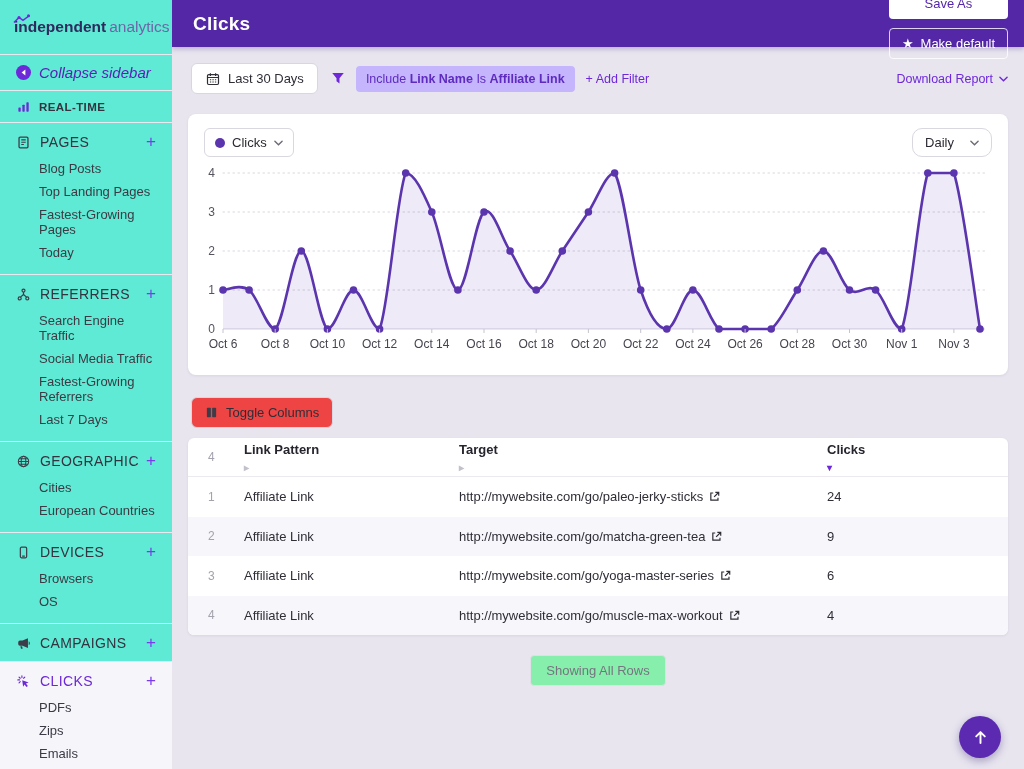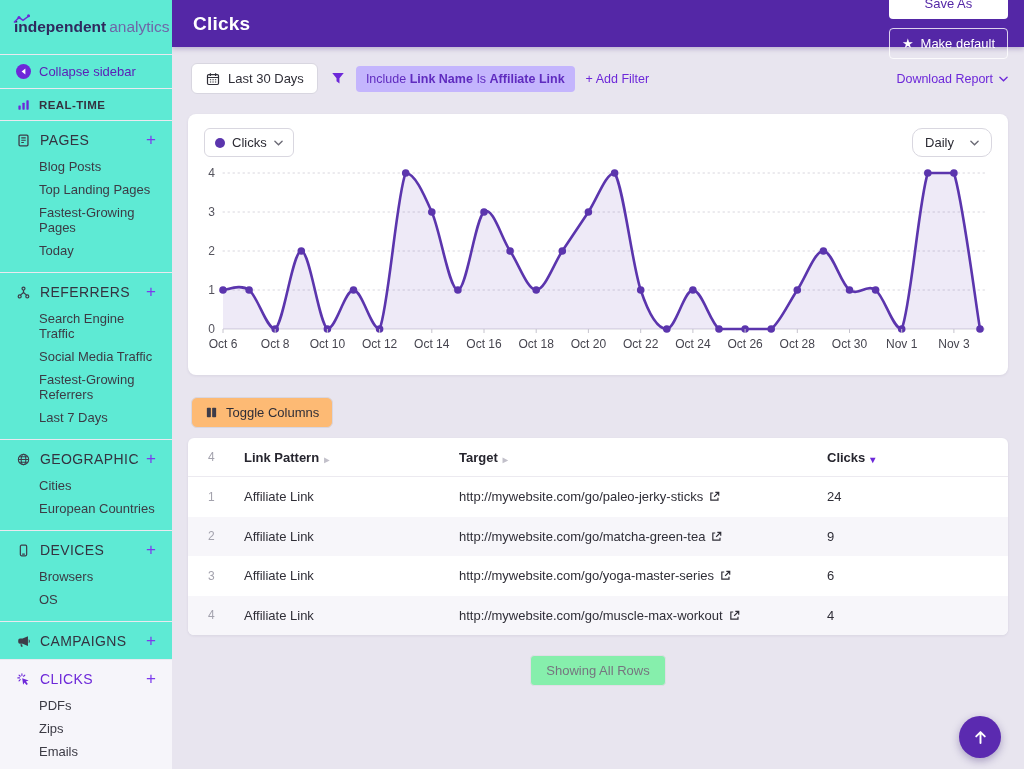--- a/index.html
+++ b/index.html
@@ -8,21 +8,21 @@
   .app { display:flex; width:1024px; height:769px; }
 
   
   aside { width:172px; min-width:172px; background:#5eead4; height:769px; position:relative; z-index:3; }
   .logo { height:55px; display:flex; align-items:center; padding-left:14px; border-bottom:1px solid #ebe9f0; cursor:pointer; }
   .logo-text { position:relative; font-size:15.5px; color:#35306b; }
   .logo-text b { font-weight:bold; color:#2f2a5e; }
   .logo-text .lt2 { color:#6f66a8; margin-left:3px; font-weight:normal; }
   .logo-squiggle { position:absolute; top:-8px; left:-2px; }
   .side-row { display:flex; align-items:center; gap:8px; padding:9px 16px; border-bottom:1px solid #ebe9f0; cursor:pointer; }
-  .collapse-row { color:#5b21b6; font-size:13px; }
+  .collapse-row { color:#5b21b6; font-size:15px;font-style:italic; }
   .realtime-row { color:#343340; font-weight:bold; font-size:11.5px; letter-spacing:.4px; }
   .realtime-row .sicon { color:#6d28d9; }
   .sec { border-bottom:1px solid #ebe9f0; padding:11px 0 10px; }
   .sec.active { background:#f6f5fa; }
   .sec-head { display:flex; align-items:center; padding:0 16px; cursor:pointer; }
   .sec-head .sicon { margin-right:9px; color:#3d3c49; display:flex; }
   .sec.active .sec-head .sicon { color:#6d28d9; }
   .sec-label { font-weight:normal; font-size:14px; letter-spacing:.4px; color:#343340; flex:1; }
   .sec.active .sec-label { color:#6d28d9; }
   .sec-plus { color:#7c3aed; font-size:17px; font-weight:normal; line-height:12px; cursor:pointer; }
@@ -47,27 +47,27 @@
   .add-filter { color:#6d28d9; font-size:12.5px; cursor:pointer; text-decoration:none; }
   .download { margin-left:auto; color:#6d28d9; font-size:12.5px; cursor:pointer; text-decoration:none; display:flex; align-items:center; gap:6px; }
 
   .chart-card { background:#fff; border-radius:8px; margin:20px 16px 0; padding:14px 16px 6px; box-shadow:0 1px 3px rgba(40,30,80,.08); }
   .chart-top { display:flex; align-items:center; justify-content:space-between; margin-bottom:6px; }
   .metric-btn { background:#fff; border:1px solid #d9d7e0; border-radius:6px; padding:6px 10px; display:flex; align-items:center; gap:7px; font-size:13px; font-family:inherit; cursor:pointer; color:#2b2a33; }
   .metric-dot { width:10px; height:10px; border-radius:50%; background:#5b21b6; }
   .interval-btn { background:#fff; border:1px solid #d9d7e0; border-radius:10px; padding:6px 12px; display:flex; align-items:center; gap:16px; font-size:13px; font-family:inherit; cursor:pointer; color:#2b2a33; }
   .chev { color:#6b6a75; display:flex; }
 
-  .toggle-cols { margin:22px 16px 0 19px; background:#fdba74; border:1px solid #d8d6e0; border-radius:6px; padding:7px 13px; display:flex; align-items:center; gap:8px; font-size:13px; color:#2f2e37; font-family:inherit; cursor:pointer; }
+  .toggle-cols { margin:22px 16px 0 19px; background:#ef4444; border:1px solid #d8d6e0; border-radius:6px; padding:7px 13px; display:flex; align-items:center; gap:8px; font-size:13px; color:#2f2e37; font-family:inherit; cursor:pointer; }
   .toggle-cols .cicon { color:#3d3c49; display:flex; }
 
   .table-card { background:#fff; border-radius:6px; margin:10px 16px 0; overflow:hidden; box-shadow:0 1px 3px rgba(40,30,80,.08); }
   .trow { display:grid; grid-template-columns:36px 215px 1fr 165px; align-items:center; padding:0 16px 0 20px; height:39.5px; }
   .thead { border-bottom:1px solid #eceaf0; height:39px; }
-  .thead .col-h { font-weight:bold; font-size:13px; color:#26252e; display:flex; align-items:flex-end; gap:5px; }
+  .thead .col-h { font-weight:bold; font-size:13px; color:#26252e; display:flex; align-items:flex-start; gap:5px;flex-direction:column; }
   .rownum { color:#a3a2ad; font-size:12px; }
   .sort-arrow { color:#c2c0ca; font-size:10px; }
   .sort-active { color:#6d28d9; font-size:10px; }
   .trow:nth-child(even) { background:#f7f6fa; }
   .trow .target-cell { display:flex; align-items:center; gap:6px; cursor:pointer; }
   .table-footer { display:flex; justify-content:center; margin-top:20px; }
   .btn-allrows { background:#86efac; border:1px solid #e0dee6; border-radius:4px; color:#76757f; font-size:13px; padding:7px 15px; font-family:inherit; }
 
   .fab { position:absolute; right:23px; bottom:11px; width:42px; height:42px; border-radius:50%; background:#5b2ab0; border:none; display:flex; align-items:center; justify-content:center; cursor:pointer; box-shadow:0 3px 8px rgba(50,25,110,.35); }
 </style>

